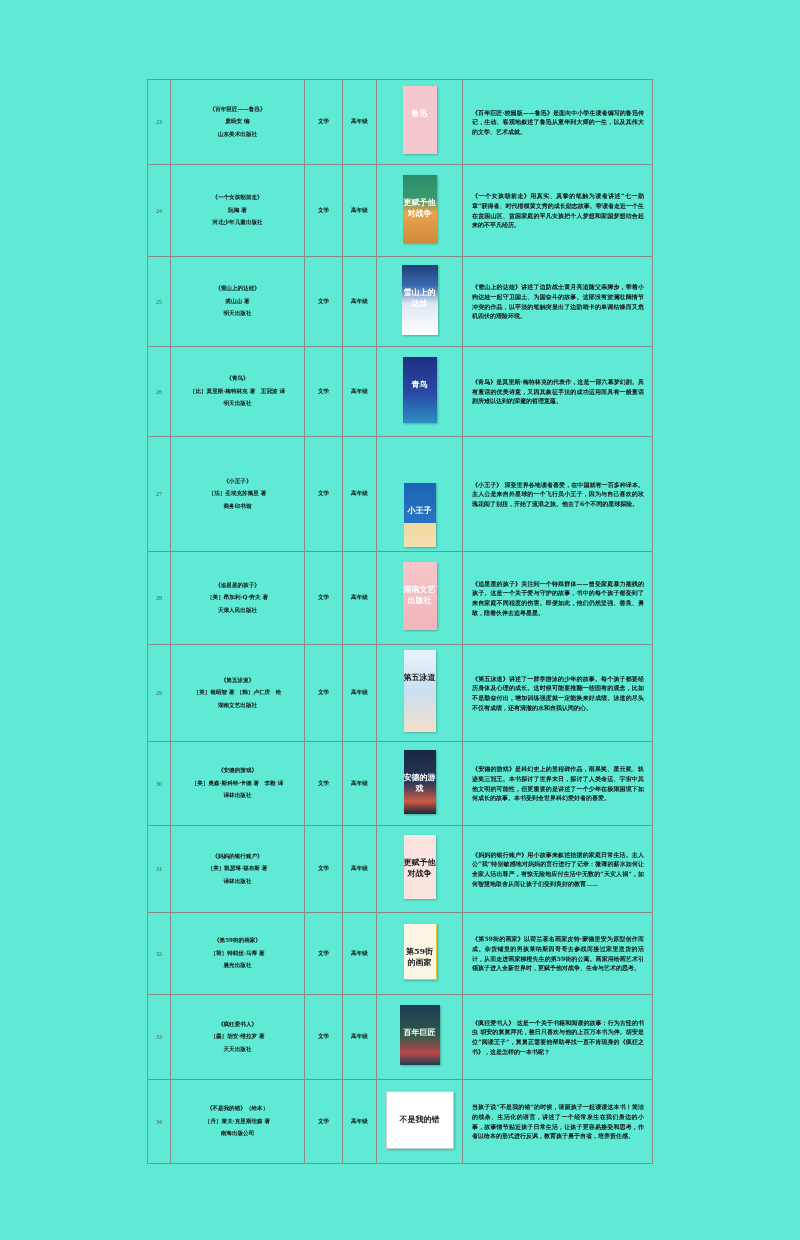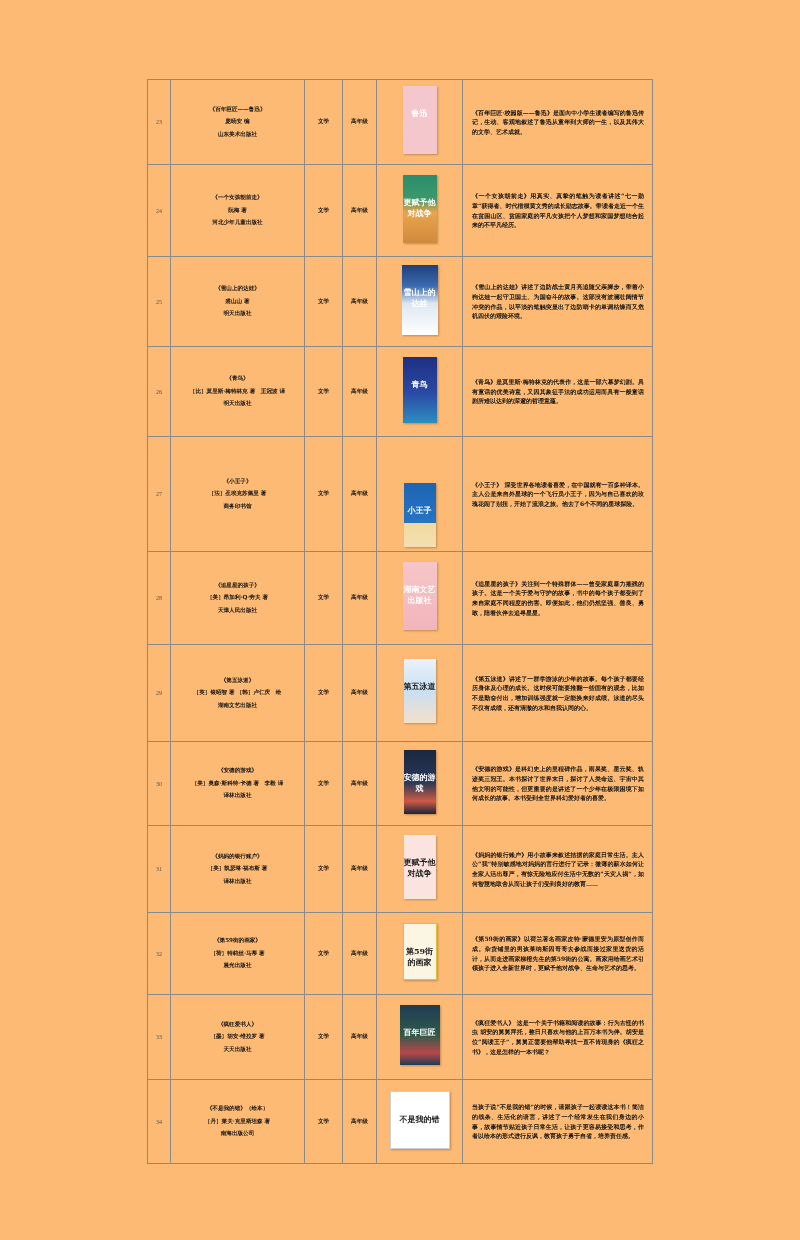--- a/index.html
+++ b/index.html
@@ -1,18 +1,18 @@
 <!DOCTYPE html>
 <html><head>
 <meta charset="utf-8">
 <style>
   html, body { margin: 0; padding: 0; background: #ffffff; }
   body { width: 800px; height: 1240px; position: relative; overflow: hidden;
          font-family: "DejaVu Serif", "Liberation Serif", serif; color: #111; }
-  .page { position: absolute; left: 0; top: 0; width: 800px; height: 1240px; background: #fdba74; }
+  .page { position: absolute; left: 0; top: 0; width: 800px; height: 1240px; background: #5eead4; }
   table.books { position: absolute; left: 147px; top: 79px; width: 505px;
                 border-collapse: collapse; table-layout: fixed; }
   table.books td { border: 1px solid #8a8a8a; padding: 0; vertical-align: middle; }
   col.c-no { width: 23px; } col.c-info { width: 134px; } col.c-cat { width: 38px; }
   col.c-grade { width: 34px; } col.c-cover { width: 86px; } col.c-desc { width: 190px; }
   .no { text-align: center; font-size: 6px; color: #555; font-family: "Liberation Serif", serif; }
   .info { text-align: center; font-size: 5.6px; font-weight: bold; line-height: 1; }
   .info div { margin: 7px 2px; white-space: nowrap; }
   .cat, .grade { text-align: center; font-size: 5.6px; font-weight: bold; }
   .cover { text-align: center; }
@@ -146,21 +146,21 @@
         <tr style="height: 97px;">
     <td class="no">29</td>
     <td class="info">
       <div>《第五泳道》</div>
       <div>［英］银昭智 著 ［韩］卢仁庆　绘</div>
       <div>湖南文艺出版社</div>
     </td>
     <td class="cat">文学</td>
     <td class="grade">高年级</td>
     <td class="cover">
-      <span class="book b-swim" style="width: 32px; height: 64px;">
+      <span class="book b-swim" style="width: 32px; height: 82px;">
         <span class="t dark">第五泳道</span>
       </span>
     </td>
     <td class="desc">《第五泳道》讲述了一群学游泳的少年的故事。每个孩子都要经历身体及心理的成长。这时候可能要推翻一些固有的观念，比如不是勤奋付出，增加训练强度就一定能换来好成绩。泳道的尽头不仅有成绩，还有清澈的水和自我认同的心。</td>
   </tr>
         <tr style="height: 84px;">
     <td class="no">30</td>
     <td class="info">
       <div>《安德的游戏》</div>
       <div>［美］奥森·斯科特·卡德 著　李毅 译</div>
@@ -226,21 +226,21 @@
         <tr style="height: 84px;">
     <td class="no">34</td>
     <td class="info">
       <div>《不是我的错》（绘本）</div>
       <div>［丹］莱夫·克里斯坦森 著</div>
       <div>南海出版公司</div>
     </td>
     <td class="cat">文学</td>
     <td class="grade">高年级</td>
     <td class="cover">
-      <span class="book b-notme" style="width: 60px; height: 58px;">
+      <span class="book b-notme" style="width: 68px; height: 58px;">
         <span class="t dark">不是我的错</span>
       </span>
     </td>
     <td class="desc">当孩子说“不是我的错”的时候，请跟孩子一起读读这本书！简洁的线条、生活化的语言，讲述了一个经常发生在我们身边的小事，故事情节贴近孩子日常生活，让孩子更容易接受和思考，作者以绘本的形式进行反讽，教育孩子勇于自省，培养责任感。</td>
   </tr>
       </tbody>
   </table>
 </div>
 
 </body></html>

